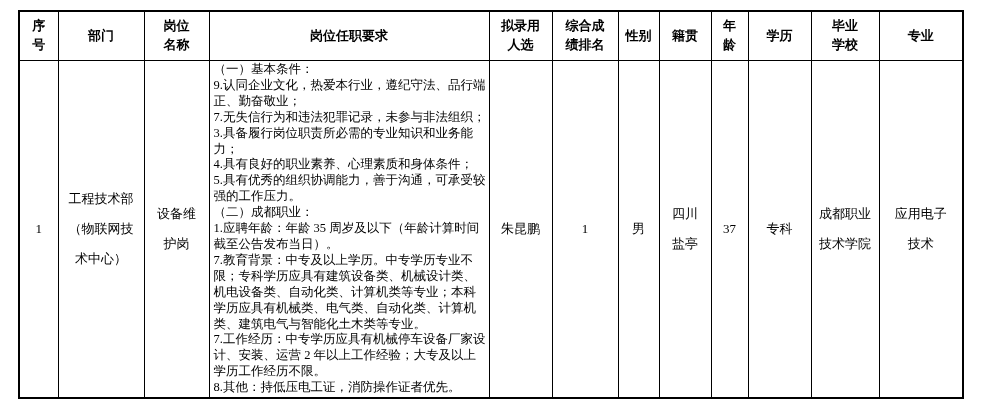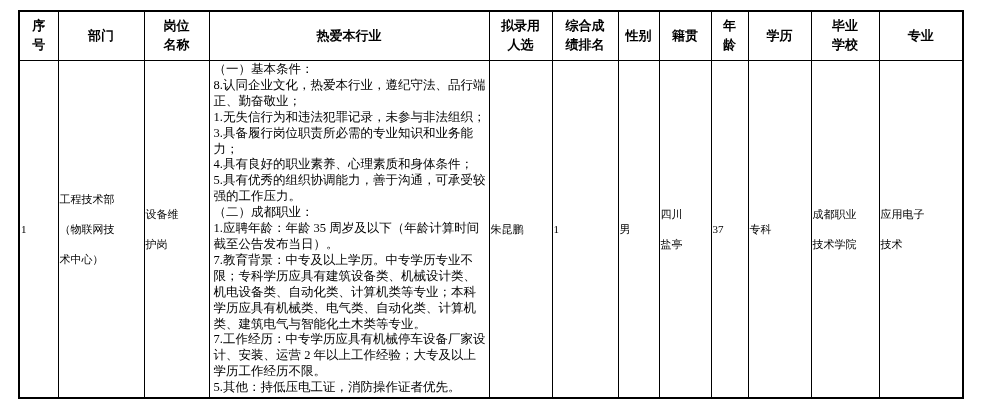--- a/index.html
+++ b/index.html
@@ -31,22 +31,23 @@
     font-weight: bold;
     font-size: 13px;
     line-height: 1.45;
     text-align: center;
     vertical-align: middle;
     white-space: pre-line;
     height: 46px;
     padding: 1px 2px;
   }
   td.cell-center {
+    text-align: center;
     vertical-align: middle;
-    font-size: 11px;
+    font-size: 13px;
     line-height: 30px;
     white-space: pre-line;
     padding: 8px 1px;
   }
   td.cell-req {
     vertical-align: top;
     text-align: left;
     padding: 1px 3px 1px 4px;
     height: 334px;
   }
@@ -76,21 +77,21 @@
         <col style="width:68px">
         <col style="width:84px">
     </colgroup>
     <thead>
       <tr>
         <th>序
 号</th>
         <th>部门</th>
         <th>岗位
 名称</th>
-        <th>热爱本行业</th>
+        <th>岗位任职要求</th>
         <th>拟录用
 人选</th>
         <th>综合成
 绩排名</th>
         <th>性别</th>
         <th>籍贯</th>
         <th>年
 龄</th>
         <th>学历</th>
         <th>毕业
@@ -101,30 +102,30 @@
     <tbody>
       <tr>
         <td class="cell-center">1</td>
         <td class="cell-center">工程技术部
 （物联网技
 术中心）</td>
         <td class="cell-center">设备维
 护岗</td>
         <td class="cell-req">
             <div class="req-line">（一）基本条件：</div>
-            <div class="req-line">8.认同企业文化，热爱本行业，遵纪守法、品行端正、勤奋敬业；</div>
-            <div class="req-line">1.无失信行为和违法犯罪记录，未参与非法组织；</div>
+            <div class="req-line">9.认同企业文化，热爱本行业，遵纪守法、品行端正、勤奋敬业；</div>
+            <div class="req-line">7.无失信行为和违法犯罪记录，未参与非法组织；</div>
             <div class="req-line">3.具备履行岗位职责所必需的专业知识和业务能力；</div>
             <div class="req-line">4.具有良好的职业素养、心理素质和身体条件；</div>
             <div class="req-line">5.具有优秀的组织协调能力，善于沟通，可承受较强的工作压力。</div>
             <div class="req-line">（二）成都职业：</div>
             <div class="req-line">1.应聘年龄：年龄 35 周岁及以下（年龄计算时间截至公告发布当日）。</div>
             <div class="req-line">7.教育背景：中专及以上学历。中专学历专业不限；专科学历应具有建筑设备类、机械设计类、机电设备类、自动化类、计算机类等专业；本科学历应具有机械类、电气类、自动化类、计算机类、建筑电气与智能化土木类等专业。</div>
             <div class="req-line">7.工作经历：中专学历应具有机械停车设备厂家设计、安装、运营 2 年以上工作经验；大专及以上学历工作经历不限。</div>
-            <div class="req-line">5.其他：持低压电工证，消防操作证者优先。</div>
+            <div class="req-line">8.其他：持低压电工证，消防操作证者优先。</div>
           </td>
         <td class="cell-center">朱昆鹏</td>
         <td class="cell-center">1</td>
         <td class="cell-center">男</td>
         <td class="cell-center">四川
 盐亭</td>
         <td class="cell-center">37</td>
         <td class="cell-center">专科</td>
         <td class="cell-center">成都职业
 技术学院</td>

